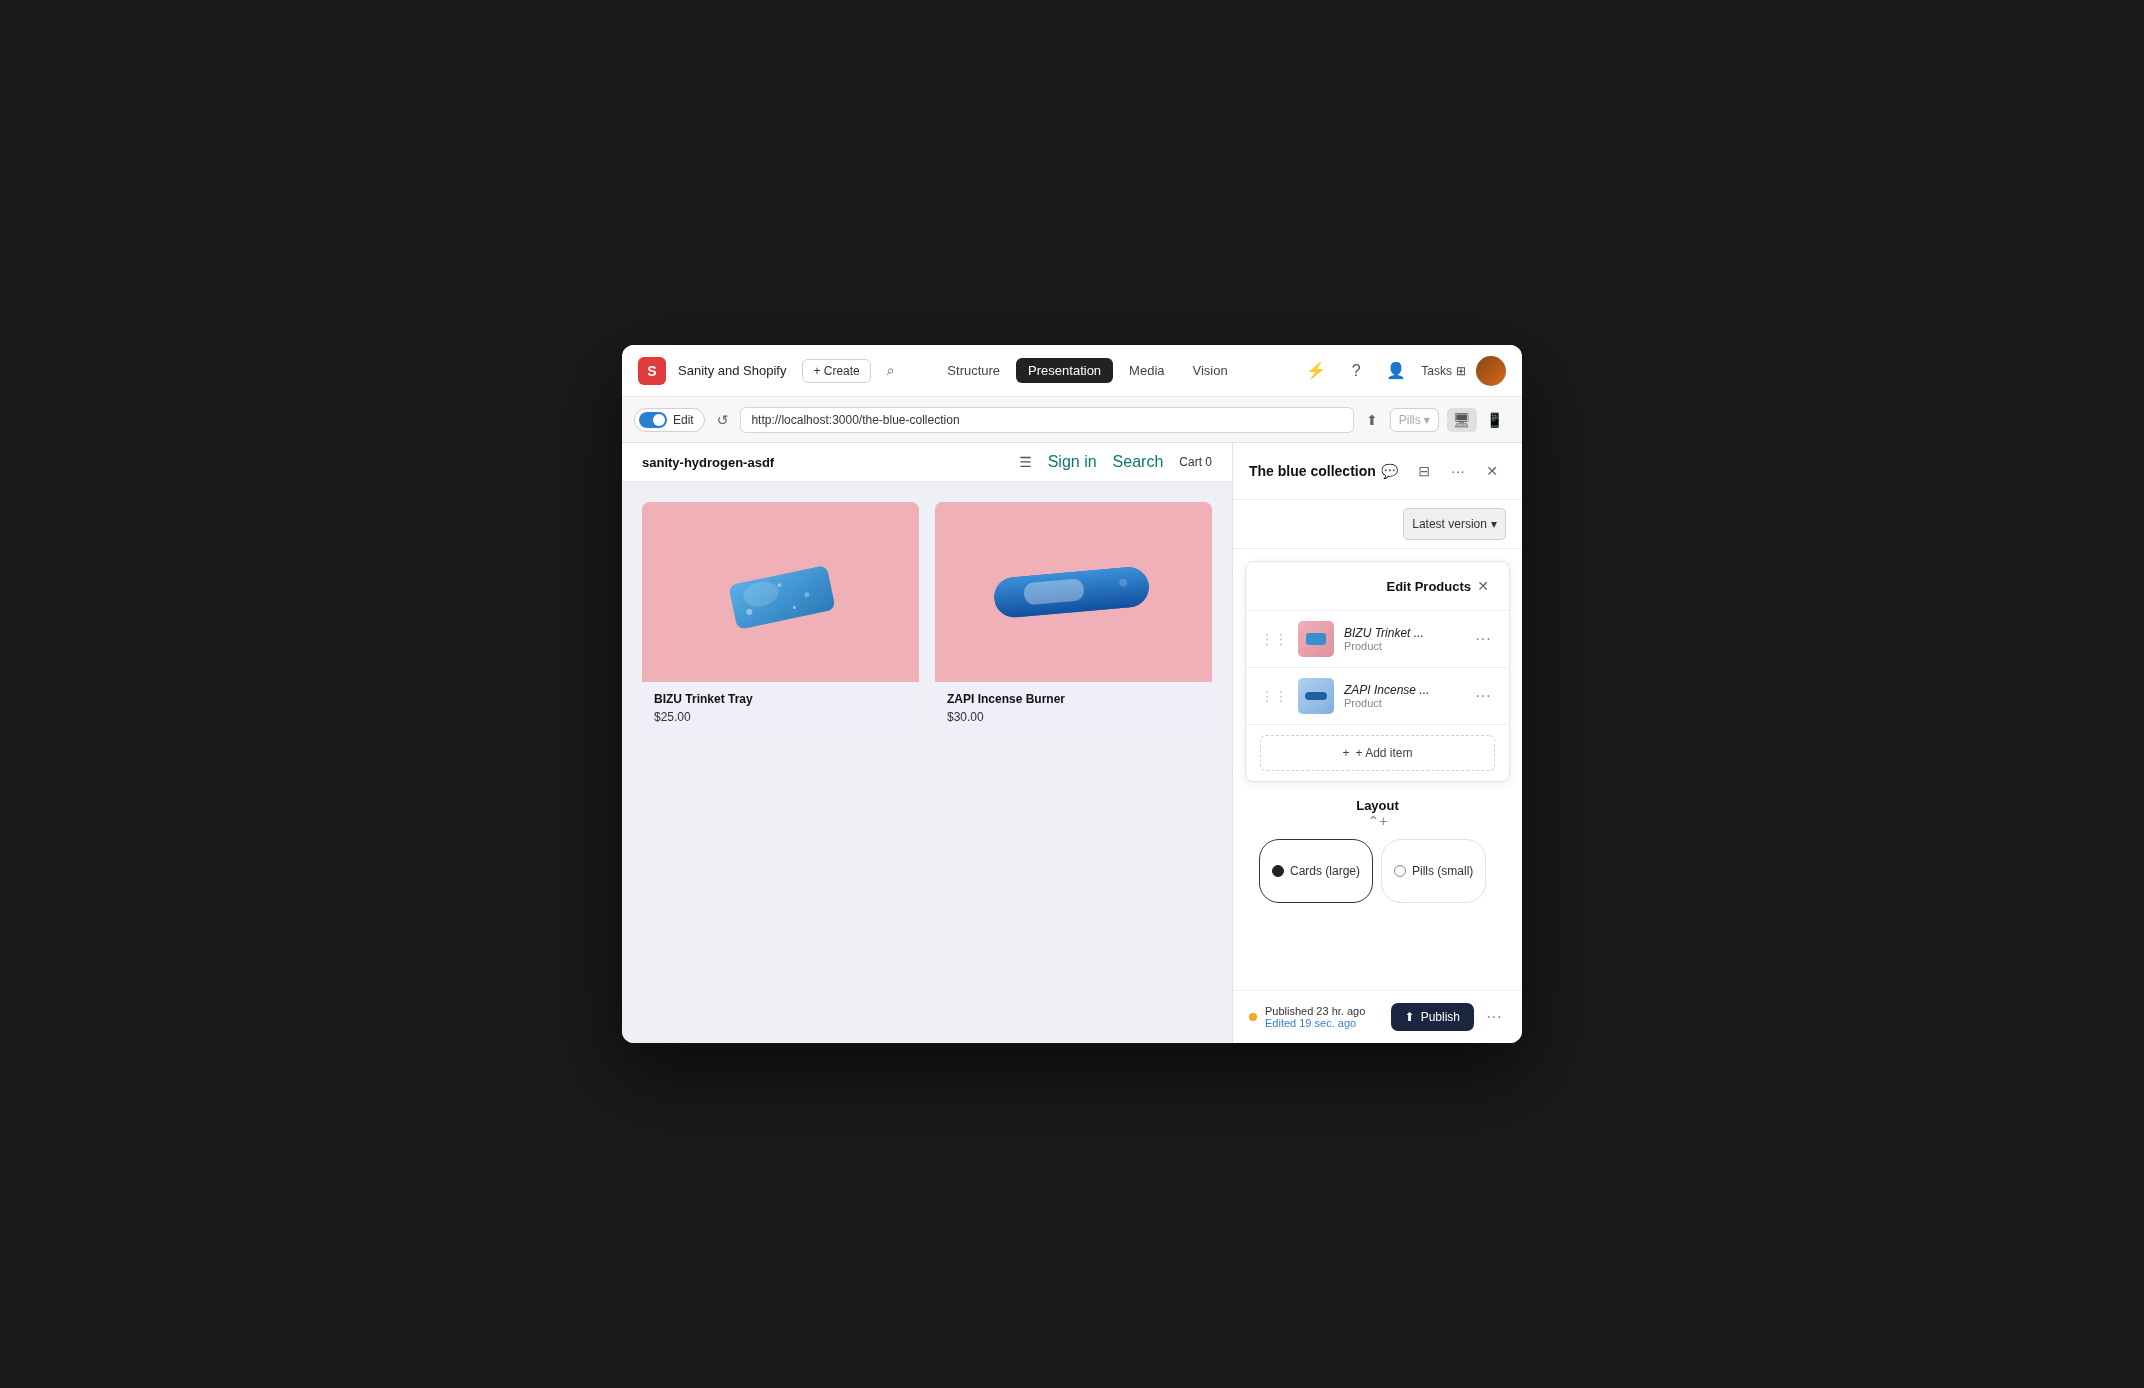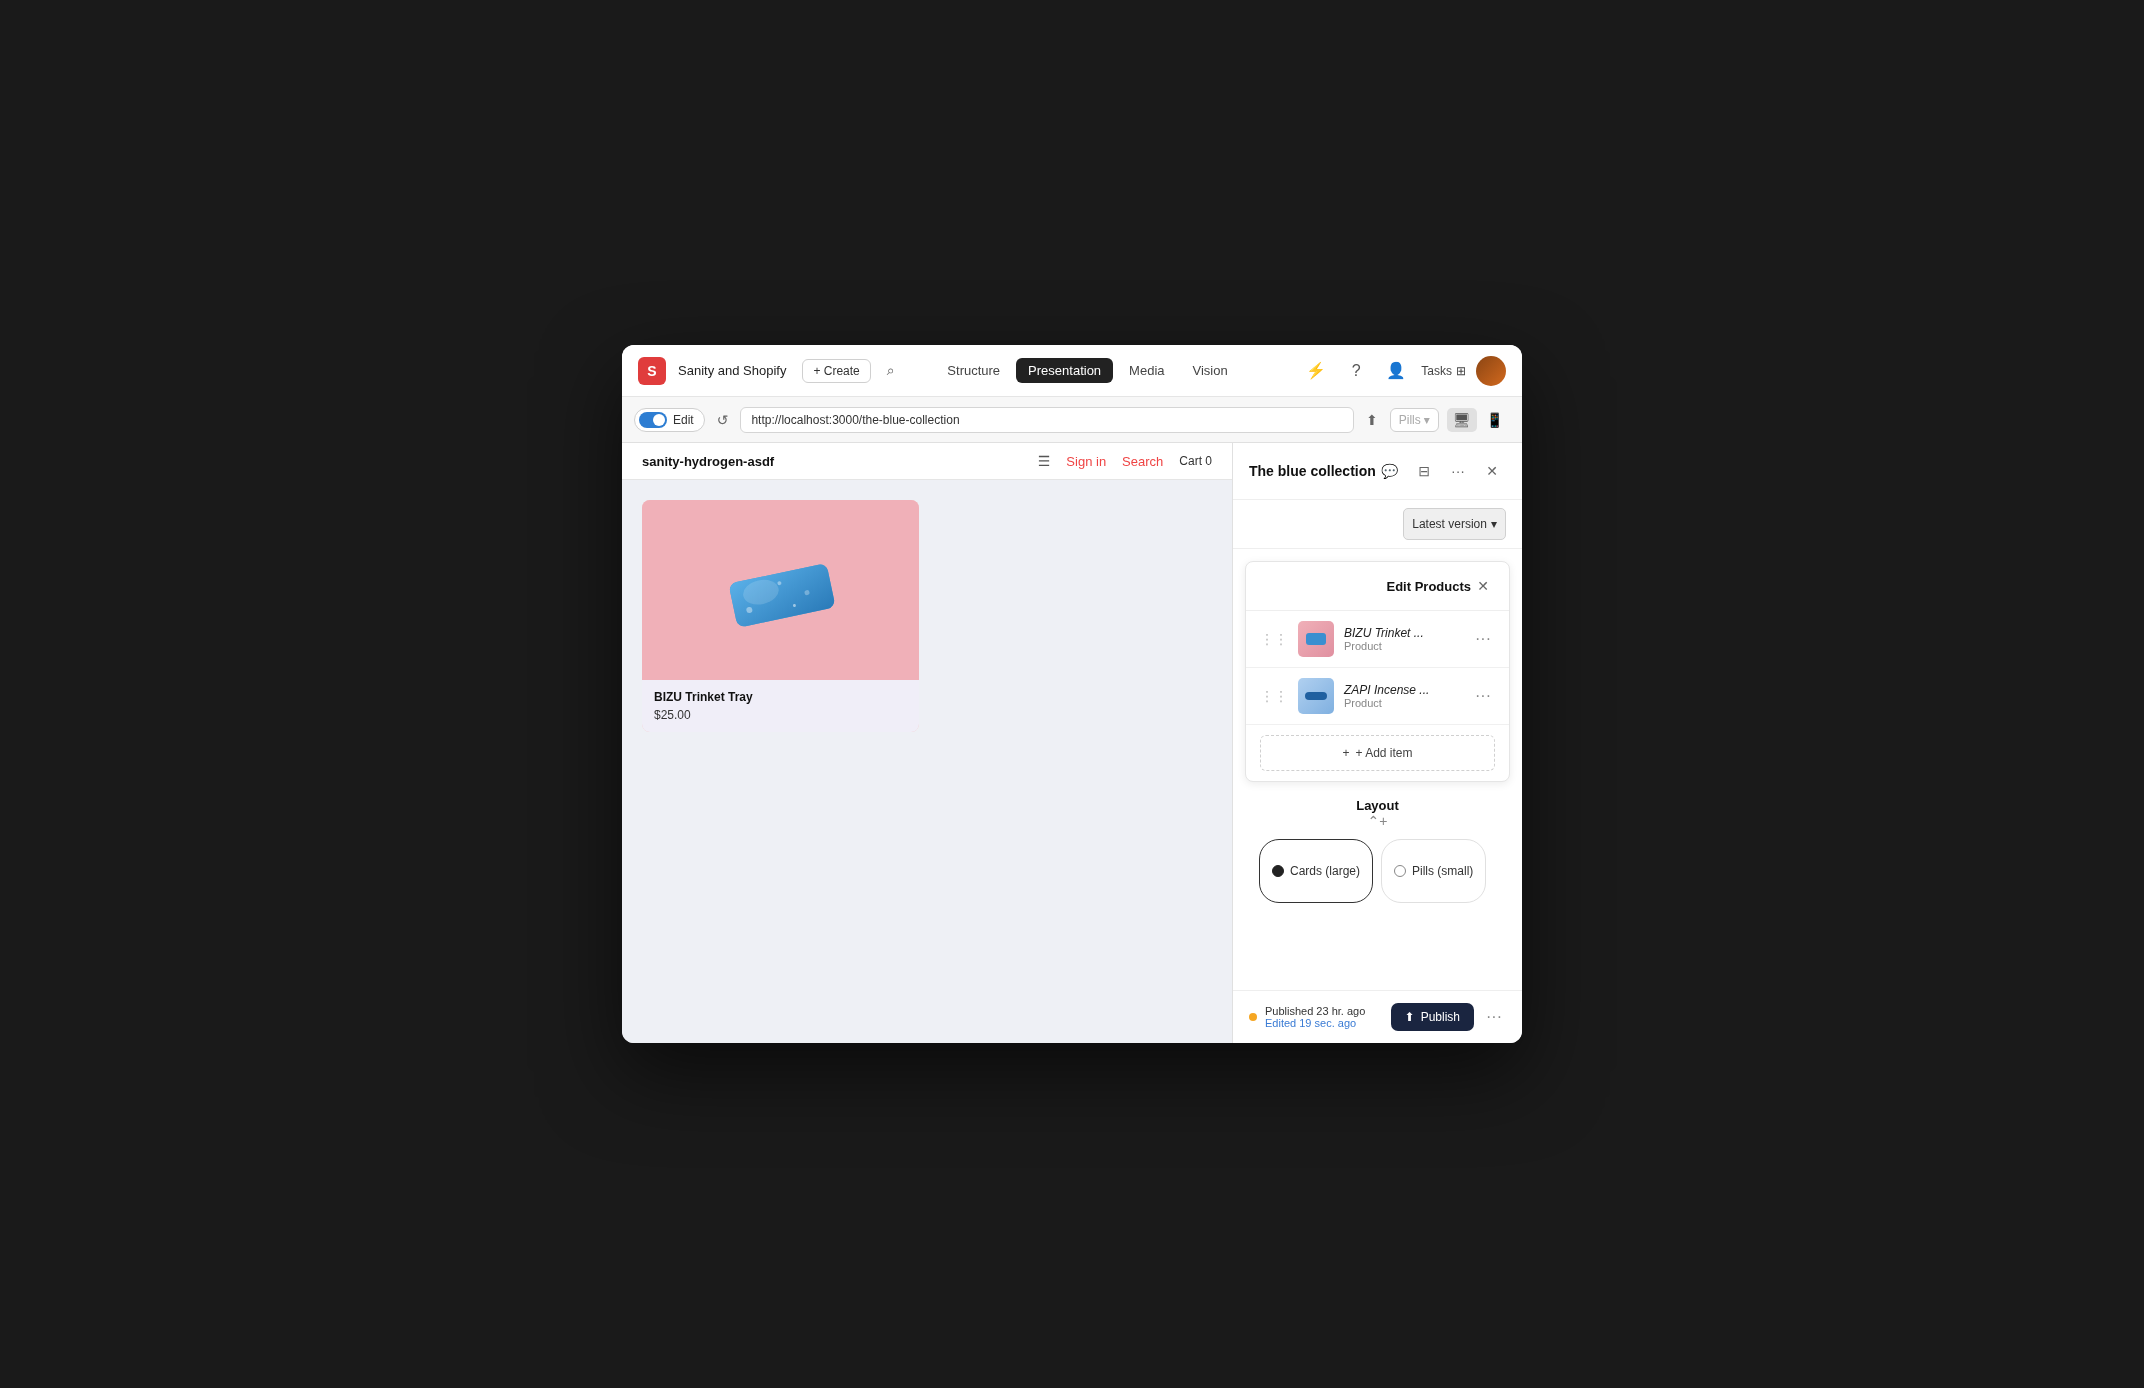--- a/index.html
+++ b/index.html
@@ -244,22 +244,22 @@
       display: flex;
       align-items: center;
       gap: 16px;
     }
     .preview-nav-icon {
       color: #555;
       font-size: 14px;
       cursor: pointer;
     }
     .preview-nav-link {
-      font-size: 13px;
-      color: #ef4444;
+      font-size: 16px;
+      color: #0f766e;
       cursor: pointer;
     }
     .preview-nav-cart {
       font-size: 12px;
       color: #333;
     }
     .products-grid {
       display: grid;
       grid-template-columns: 1fr 1fr;
       gap: 16px;
@@ -655,20 +655,42 @@
                 <circle cx="65" cy="50" r="1.5" fill="rgba(255,255,255,0.5)"></circle>
               </svg>
             </div>
           </div>
           <div class="product-info">
             <div class="product-name">BIZU Trinket Tray</div>
             <div class="product-price">$25.00</div>
           </div>
         </div>
 
+        <div class="product-card">
+          <div class="product-img">
+            <div style="position:relative; width:160px; height:50px; transform:rotate(-5deg);">
+              <svg width="160" height="50" viewBox="0 0 160 50">
+                <rect x="0" y="5" width="155" height="40" rx="20" fill="#1a6eb5"></rect>
+                <rect x="0" y="5" width="155" height="40" rx="20" fill="url(#burnGrad)"></rect>
+                <defs>
+                  <linearGradient id="burnGrad" x1="0" y1="0" x2="0" y2="1">
+                    <stop offset="0%" stop-color="#3a90d8"></stop>
+                    <stop offset="100%" stop-color="#1050a0"></stop>
+                  </linearGradient>
+                </defs>
+                <rect x="30" y="12" width="60" height="22" rx="10" fill="rgba(255,255,255,0.35)"></rect>
+                <circle cx="130" cy="20" r="4" fill="rgba(255,255,255,0.2)"></circle>
+              </svg>
+            </div>
+          </div>
+          <div class="product-info">
+            <div class="product-name">ZAPI Incense Burner</div>
+            <div class="product-price">$30.00</div>
+          </div>
+        </div>
       </div>
     </div>
 
     <div class="right-panel">
       <div class="panel-header">
         <span class="panel-title">The blue collection</span>
         <div class="panel-header-icons">
           <div class="panel-icon-btn">💬</div>
           <div class="panel-icon-btn">⊟</div>
           <div class="panel-icon-btn">···</div>

